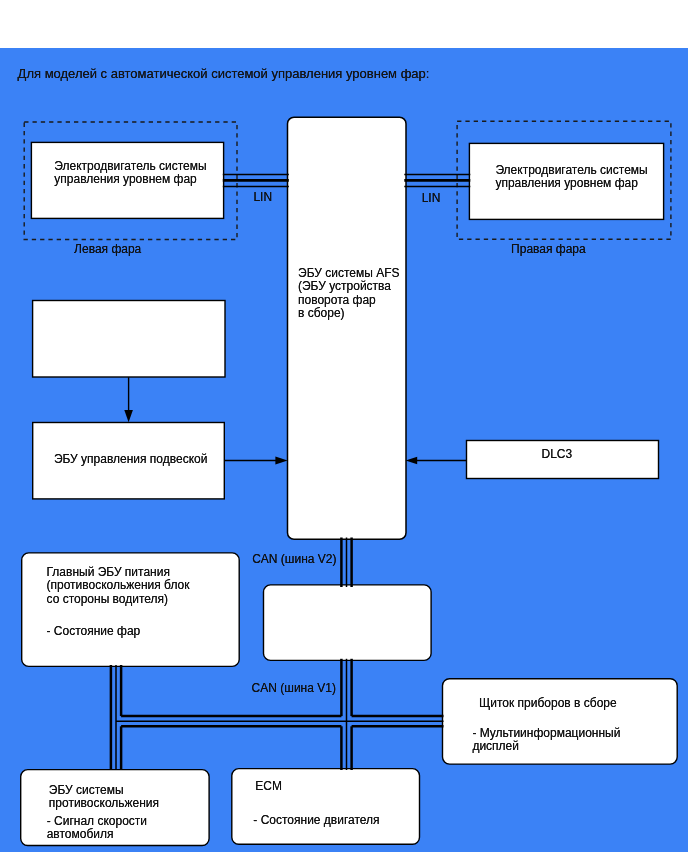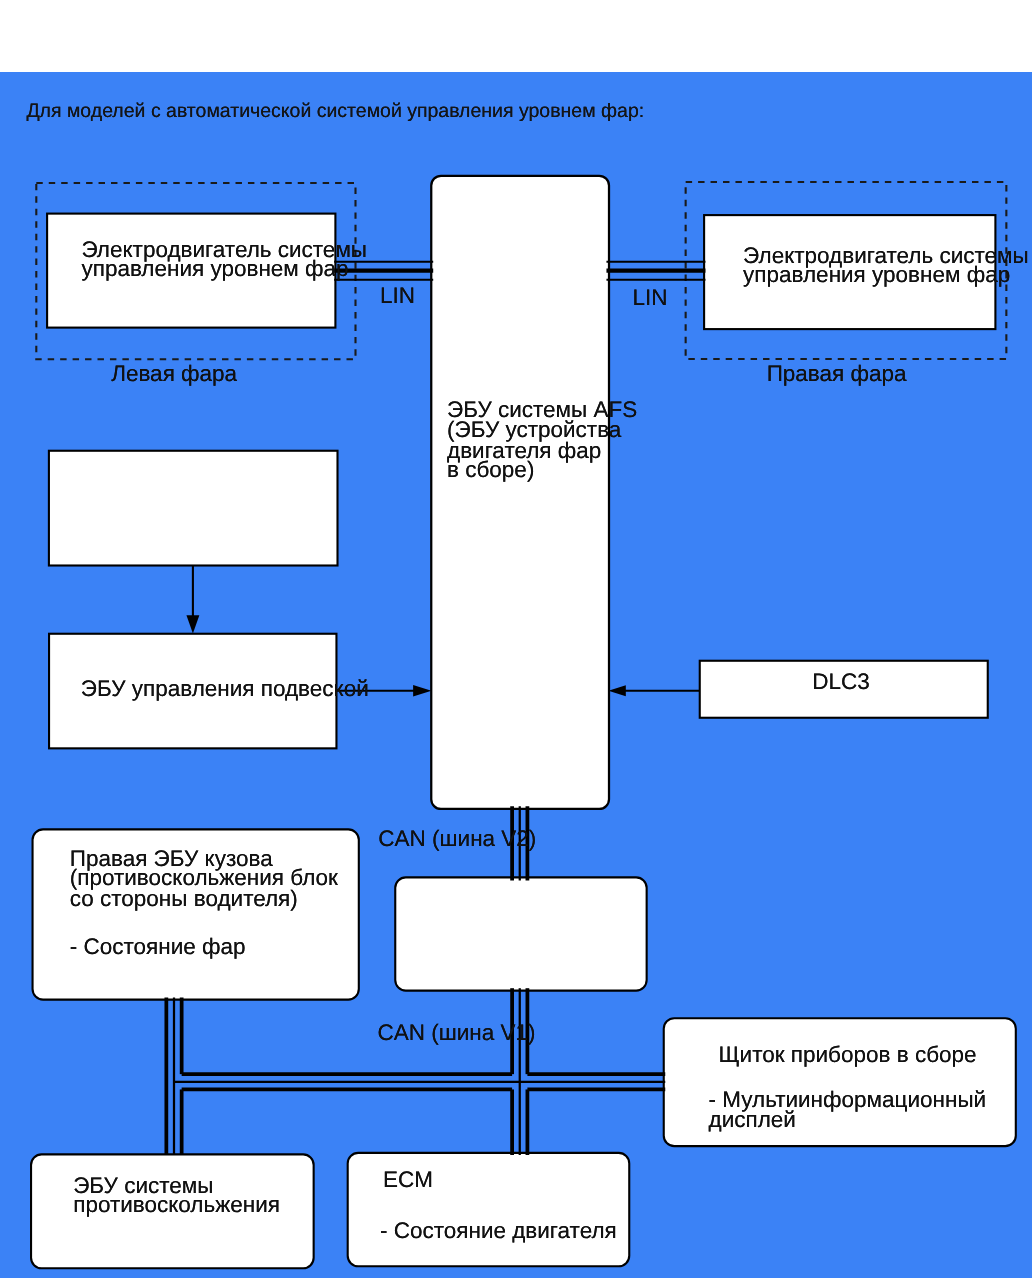--- a/index.html
+++ b/index.html
@@ -2,21 +2,21 @@
 <html><head>
 <meta charset="utf-8">
 <title>AFS system diagram</title>
 <style>
   html,body{margin:0;padding:0;background:#ffffff;}
   body{width:688px;height:852px;overflow:hidden;
        font-family:"Liberation Sans",sans-serif;color:#1a1a1a;-webkit-font-smoothing:antialiased;}
   #stage{position:relative;width:688px;height:852px;background:#3b82f6;opacity:0.999;margin-top:48px;}
   #wires{position:absolute;left:0;top:0;}
   .tx{position:absolute;font-family:"Liberation Sans",sans-serif;
-      color:#111;font-size:15px;line-height:13.4px;text-shadow:0 0 0.35px rgba(0,0,0,0.85);
+      color:#111;font-size:12px;line-height:13.4px;text-shadow:0 0 0.35px rgba(0,0,0,0.85);
       -webkit-font-smoothing:antialiased;filter:opacity(100%);}
   .tx span{display:block;white-space:pre;}
   .title{font-size:13px;color:#151515;line-height:15px;}
 </style>
 </head>
 <body>
 
 <div id="stage">
   <svg id="wires" width="688" height="852">
 
@@ -94,55 +94,59 @@
   <div class="tx" style="left:511.1px;top:195px">
     <span>Правая фара</span>
   </div>
   <div class="tx" style="left:421.7px;top:144px">
     <span>LIN</span>
   </div>
 
   <div class="tx" style="left:298px;top:219px">
     <span>ЭБУ системы AFS</span>
     <span>(ЭБУ устройства</span>
-    <span>двигателя фар</span>
+    <span>поворота фар</span>
     <span>в сборе)</span>
   </div>
 
 
   <div class="tx" style="left:53.9px;top:405px">
     <span>ЭБУ управления подвеской</span>
   </div>
 
   <div class="tx" style="left:541.5px;top:400px">
     <span>DLC3</span>
   </div>
 
   <div class="tx" style="left:46.5px;top:518px">
-    <span>Правая ЭБУ кузова</span>
+    <span>Главный ЭБУ питания</span>
     <span>(противоскольжения блок</span>
     <span>со стороны водителя)</span>
   </div>
   <div class="tx" style="left:46.5px;top:577px">
     <span>- Состояние фар</span>
   </div>
 
 
   <div class="tx" style="left:479px;top:649px">
     <span>Щиток приборов в сборе</span>
   </div>
   <div class="tx" style="left:472.4px;top:679px">
     <span>- Мультиинформационный</span>
     <span>дисплей</span>
   </div>
 
   <div class="tx" style="left:48.8px;top:736px">
     <span>ЭБУ системы</span>
     <span>противоскольжения</span>
   </div>
+  <div class="tx" style="left:46.7px;top:767px">
+    <span>- Сигнал скорости</span>
+    <span>автомобиля</span>
+  </div>
 
   <div class="tx" style="left:255.3px;top:732px">
     <span>ECM</span>
   </div>
   <div class="tx" style="left:253.3px;top:766px">
     <span>- Состояние двигателя</span>
   </div>
 
   <div class="tx" style="left:252.2px;top:505px">
     <span>CAN (шина V2)</span>

